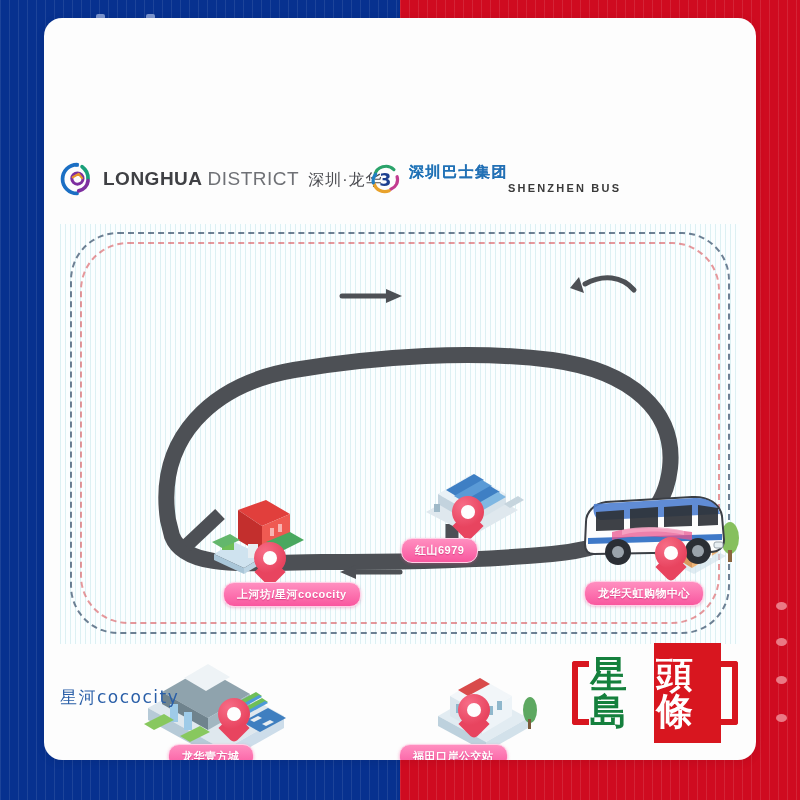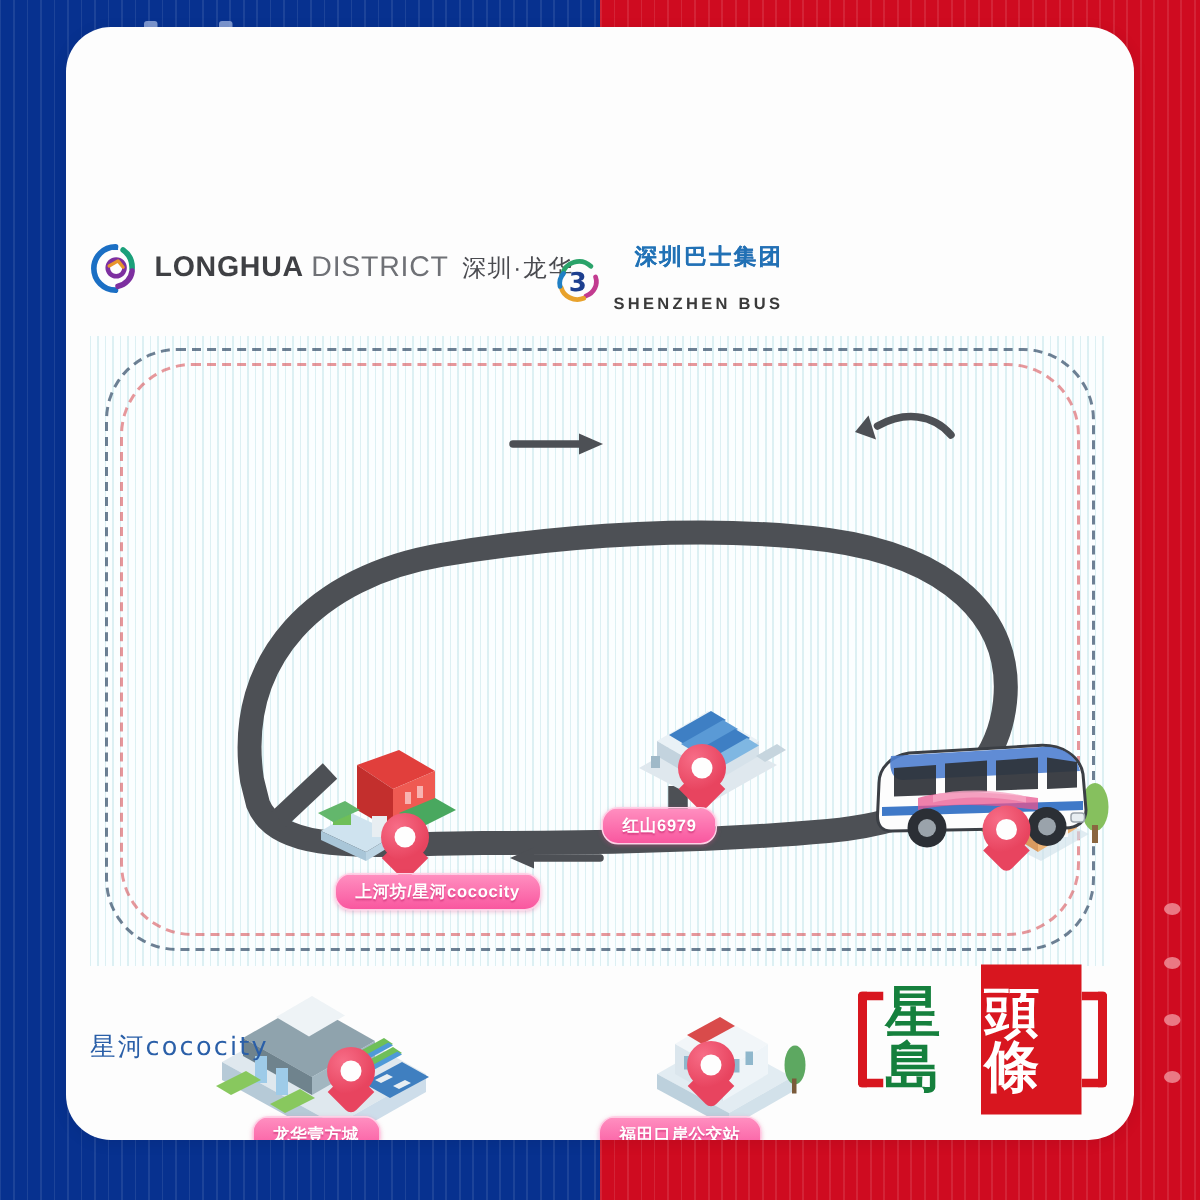--- a/index.html
+++ b/index.html
@@ -35,21 +35,21 @@
   .dot{
     position:absolute;border-radius:50%;
     background:#8ea6d8;opacity:.85;
   }
   .dot.sq{border-radius:2px;}
   .dot.red{background:#ef8d96;}
 
   
   #card{
     position:absolute;left:44px;top:18px;width:712px;height:742px;
-    background:#fdfdfd;border-radius:30px;overflow:hidden;
+    background:#fdfdfd;border-radius:18px;overflow:hidden;
     box-shadow:0 2px 10px rgba(0,0,0,.08);
   }
 
   
   #logos{
     position:absolute;left:0;top:138px;width:100%;height:72px;
   }
   .logo-block{position:absolute;display:flex;align-items:center;}
   #lh-logo{left:16px;top:6px;}
   #sz-logo{left:326px;top:8px;}
@@ -60,21 +60,21 @@
     font-size:19px;font-weight:bold;color:#3f4044;letter-spacing:.5px;
   }
   .lh-light{
     font-size:19px;color:#6f7176;letter-spacing:.5px;margin-left:5px;font-weight:normal;
   }
   .lh-cn{
     font-size:16px;color:#4a4b50;margin-left:9px;letter-spacing:1px;
   }
 
   .sz-mark{width:32px;height:30px;position:relative;flex:0 0 auto;margin-right:7px;}
-  .sz-text{display:flex;flex-direction:column;line-height:1;text-align:right;}
+  .sz-text{display:flex;flex-direction:row;line-height:1;}
   .sz-cn{
     font-size:15px;color:#1f6fb8;letter-spacing:1.5px;font-weight:bold;
     background:linear-gradient(90deg,#1e86c9,#2f5fae);
     -webkit-background-clip:text;background-clip:text;color:#2171b5;
   }
   .sz-en{
     font-size:11px;color:#3a3a3a;font-weight:bold;letter-spacing:2.2px;margin-top:19px;
   }
 
   
@@ -386,20 +386,21 @@
       </div>
       <div class="label" style="left:341px;top:314px;">红山6979</div>
 
       <div class="station" style="left:595px;top:313px;">
         <div class="pin">
           <div class="tail"></div>
             <div class="body"></div>
             <div class="hole"></div>
         </div>
       </div>
+      <div class="label" style="left:524px;top:357px;">龙华天虹购物中心</div>
 
       <div class="station" style="left:158px;top:474px;">
         <div class="pin">
           <div class="tail"></div>
             <div class="body"></div>
             <div class="hole"></div>
         </div>
       </div>
       <div class="label" style="left:108px;top:520px;">龙华壹方城</div>
 

